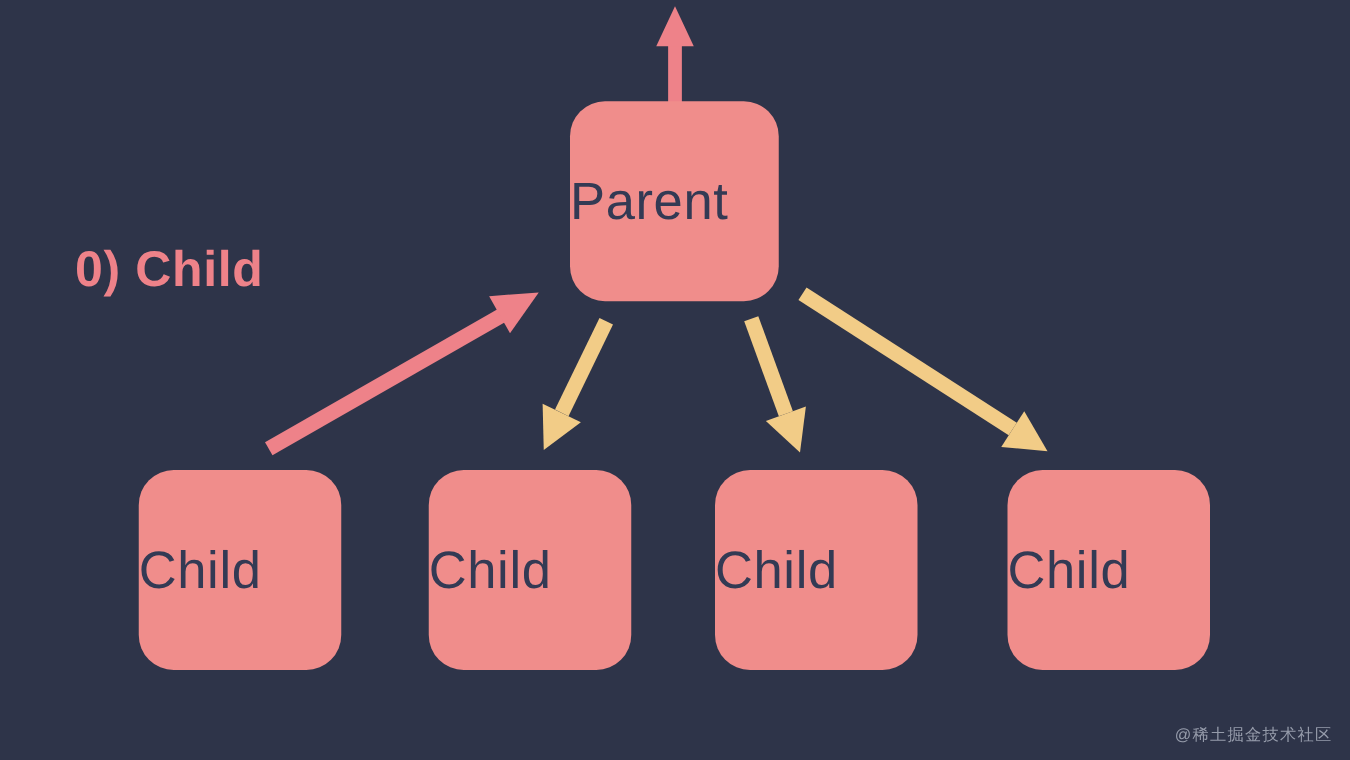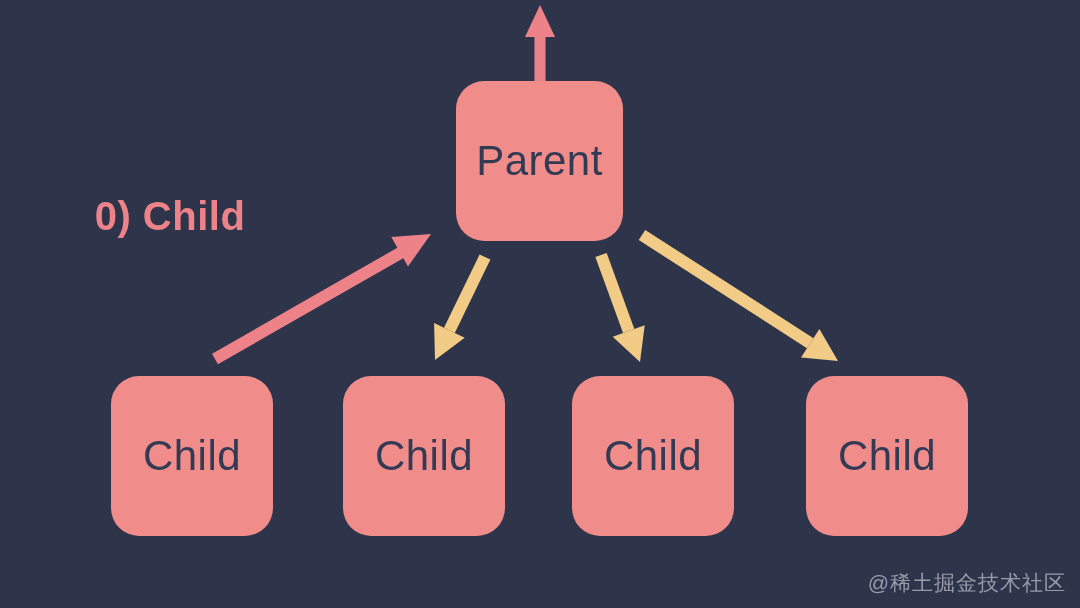--- a/index.html
+++ b/index.html
@@ -28,49 +28,49 @@
   }
   .pink-shaft{stroke:var(--pink-arrow);stroke-width:12;fill:none;}
   .pink-head{fill:var(--pink-arrow);stroke:none;}
   .up-shaft{stroke:var(--pink-arrow);stroke-width:11;fill:none;}
   .yellow-shaft{stroke:var(--yellow-arrow);stroke-width:12;fill:none;}
   .yellow-head{fill:var(--yellow-arrow);stroke:none;}
   .node{
     position:absolute;
     background:var(--node-fill);
     border-radius:28px;
-    display:flex;align-items:center;justify-content:center;
+    display:flex;align-items:center;justify-content:flex-start;
     color:var(--node-text);
     font-size:42px;
     font-weight:500;
     letter-spacing:0.5px;
   }
   .node-parent{left:456px;top:81px;width:167px;height:160px;}
   .node-child1{left:111px;top:376px;width:162px;height:160px;}
   .node-child2{left:343px;top:376px;width:162px;height:160px;}
   .node-child3{left:572px;top:376px;width:162px;height:160px;}
   .node-child4{left:806px;top:376px;width:162px;height:160px;}
   .annotation{
     position:absolute;
     left:60px;top:190px;width:220px;
-    text-align:center;
+    text-align:left;
     color:var(--annotation-text);
     font-size:40px;
     line-height:52px;
     font-weight:700;
     letter-spacing:0.5px;
   }
   .annotation .line{display:block;}
   .annotation .line2{padding-right:2px;}
   .watermark{
     position:absolute;
     right:14px;bottom:11px;
     color:var(--watermark);
     opacity:0.85;
-    font-size:21px;
+    font-size:13px;
     letter-spacing:1px;
   }
 </style>
 </head>
 <body>
 
 <div class="canvas">
 
   <svg class="arrows" viewBox="0 0 1080 608" xmlns="http://www.w3.org/2000/svg">
 

